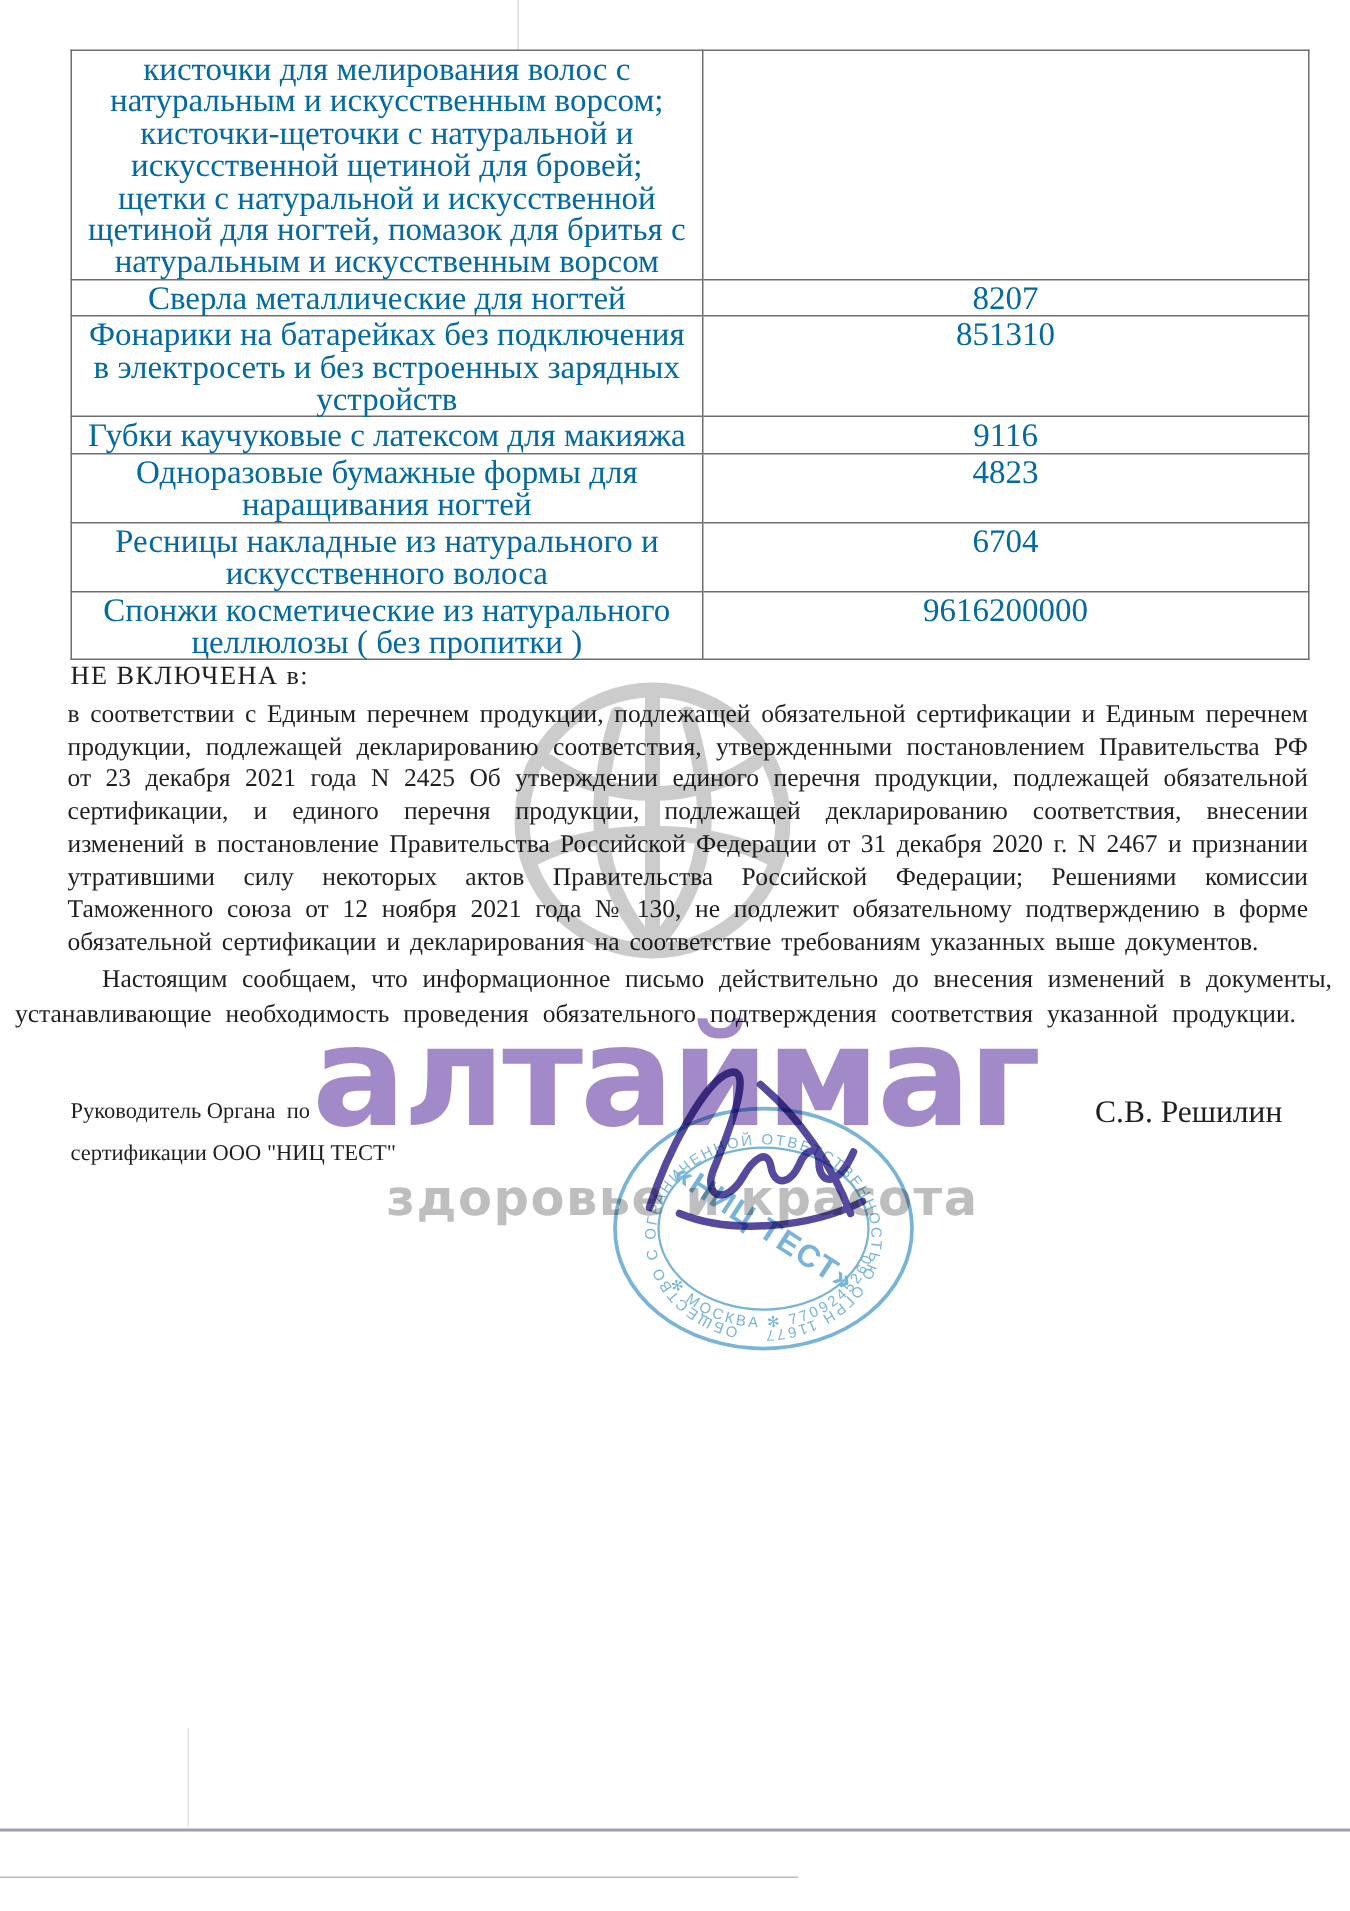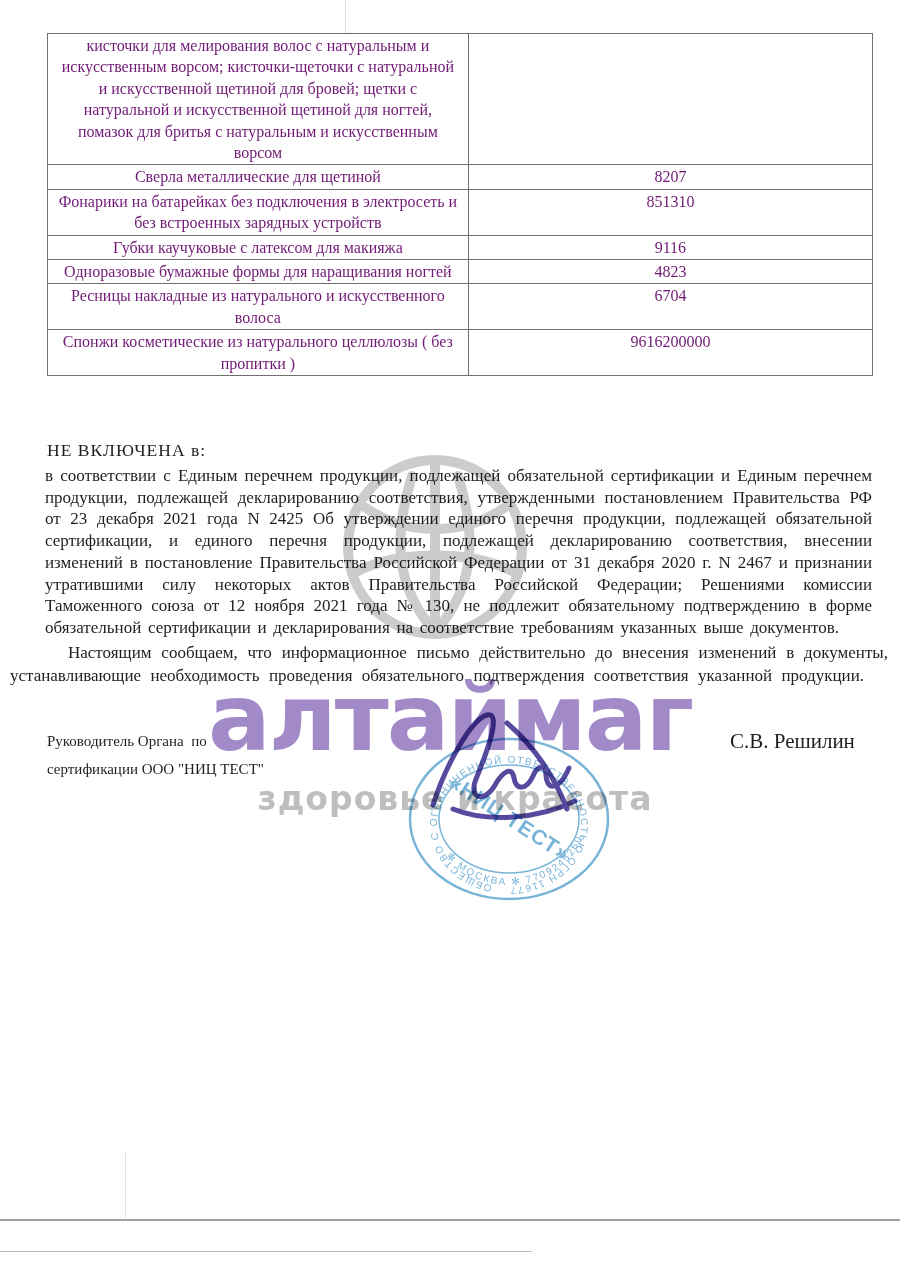--- a/index.html
+++ b/index.html
@@ -8,21 +8,21 @@
     width:900px;height:1274px;
     background:#ffffff;
     overflow:hidden;
     font-family:"Liberation Serif", serif;
     color:#1f1f1f;
   }
   
   .codes-table-wrap{position:absolute;left:47px;top:33px;width:826px;}
   table.codes{
     width:100%;border-collapse:collapse;
-    font-size:16px;line-height:21.4px;color:#701a75;
+    font-size:22px;line-height:21.4px;color:#0369a1;
   }
   table.codes td{
     border:1px solid #6f6f6f;
     padding:1px 8px;
     text-align:center;
   }
   td.name-cell{width:51%;vertical-align:middle;}
   td.code-cell{vertical-align:top;}
   
   .bodytext{position:absolute;left:0;top:440px;width:900px;z-index:2;}
@@ -83,21 +83,21 @@
 
   <div class="codes-table-wrap">
     <table class="codes">
       <tbody id="rows-body">
       <tr>
         <td class="name-cell">кисточки для мелирования волос с натуральным и искусственным ворсом; кисточки-щеточки с натуральной и искусственной щетиной для бровей; щетки с натуральной и искусственной щетиной для ногтей, помазок для бритья с натуральным и искусственным ворсом</td>
         <td class="code-cell"></td>
       </tr>
 
       <tr>
-        <td class="name-cell">Сверла металлические для щетиной</td>
+        <td class="name-cell">Сверла металлические для ногтей</td>
         <td class="code-cell">8207</td>
       </tr>
 
       <tr>
         <td class="name-cell">Фонарики на батарейках без подключения в электросеть и без встроенных зарядных устройств</td>
         <td class="code-cell">851310</td>
       </tr>
 
       <tr>
         <td class="name-cell">Губки каучуковые с латексом для макияжа</td>

